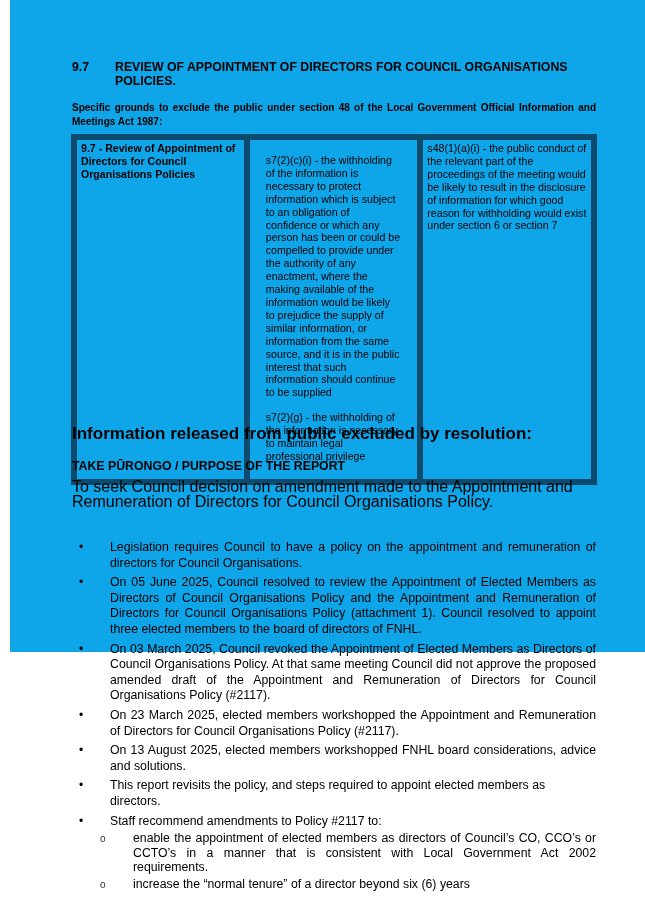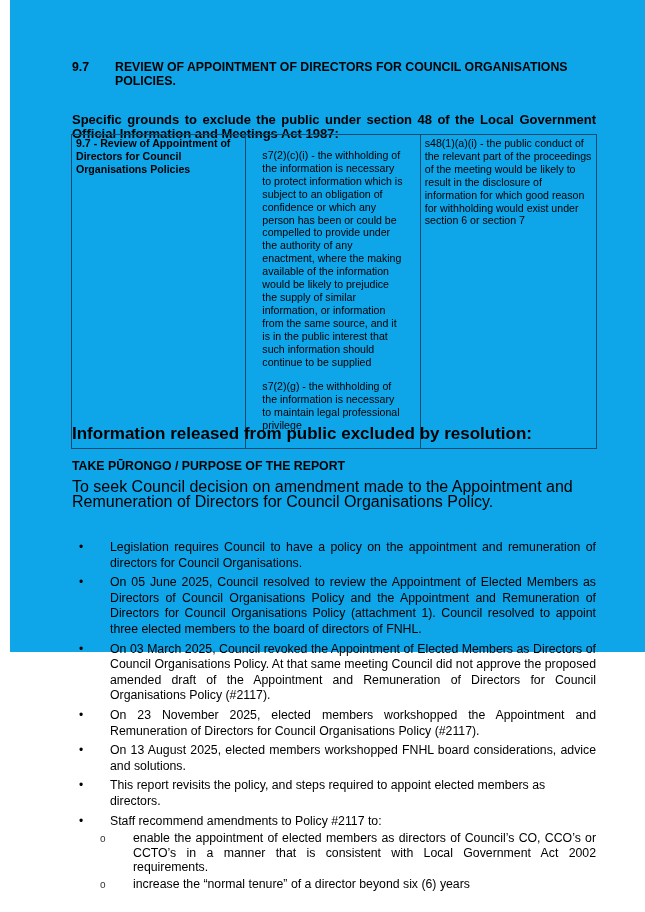--- a/index.html
+++ b/index.html
@@ -6,26 +6,26 @@
   body { width: 645px; height: 912px; position: relative; overflow: hidden;
          font-family: "Liberation Sans", sans-serif; color: #000; }
   .page { position: absolute; left: 10px; top: 0; width: 645px; height: 652px; background: #0ea5e9; }
 
   .item-heading { position: absolute; left: 62px; top: 60px; width: 530px;
                   font-weight: bold; font-size: 12.3px; line-height: 14px; }
   .item-heading .num { position: absolute; left: 0; top: 0; }
   .item-heading .ttl { position: absolute; left: 43px; top: 0; width: 490px; }
 
   .grounds { position: absolute; left: 62px; top: 101px; width: 524px;
-             font-weight: bold; font-size: 13px; line-height: 14px; text-align: justify;
-             text-align-last: left; margin-top: 12px; }
+             font-weight: bold; font-size: 10px; line-height: 14px; text-align: justify;
+             text-align-last: left; }
 
   table.grounds-table { position: absolute; left: 61px; top: 134px; width: 526px;
         border-collapse: collapse; font-size: 10.6px; line-height: 12.9px; }
-  table.grounds-table td { border: 1px solid #0c4a6e; vertical-align: top; padding: 2px 4px 4px 4px; }
+  table.grounds-table td { border: 6px solid #0c4a6e; vertical-align: top; padding: 2px 4px 4px 4px; }
   table.grounds-table td.c1 { width: 166px; font-weight: bold; }
   table.grounds-table td.c2 { width: 166px; }
   table.grounds-table td.c3 { width: 168px; }
   table.grounds-table p { margin: 12px; }
   table.grounds-table p + p { margin-top: 6px; }
 
   .released { position: absolute; left: 62px; top: 427px; font-weight: bold; font-size: 17px; line-height: 14px; }
 
   .sec-heading { position: absolute; left: 62px; font-weight: bold; font-size: 12.3px; line-height: 14px; }
   .purpose-body { position: absolute; left: 62px; top: 480px; width: 524px; font-size: 16px; line-height: 14.5px; }
@@ -78,21 +78,21 @@
     <li>
       <span class="bullet">•</span>
       <span>On 05 June 2025, Council resolved to review the Appointment of Elected Members as Directors of Council Organisations Policy and the Appointment and Remuneration of Directors for Council Organisations Policy (attachment 1). Council resolved to appoint three elected members to the board of directors of FNHL.</span>
     </li>
     <li>
       <span class="bullet">•</span>
       <span>On 03 March 2025, Council revoked the Appointment of Elected Members as Directors of Council Organisations Policy. At that same meeting Council did not approve the proposed amended draft of the Appointment and Remuneration of Directors for Council Organisations Policy (#2117).</span>
     </li>
     <li>
       <span class="bullet">•</span>
-      <span>On 23 November 2025, elected members workshopped the Appointment and Remuneration of Directors for Council Organisations Policy (#2117).</span>
+      <span>On 23 March 2025, elected members workshopped the Appointment and Remuneration of Directors for Council Organisations Policy (#2117).</span>
     </li>
     <li>
       <span class="bullet">•</span>
       <span>On 13 August 2025, elected members workshopped FNHL board considerations, advice and solutions.</span>
     </li>
     <li class="nojust">
       <span class="bullet">•</span>
       <span>This report revisits the policy, and steps required to appoint elected members as directors.</span>
     </li>
     <li class="nojust">

